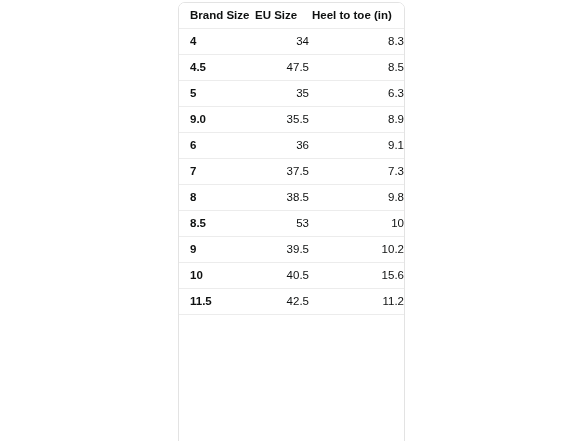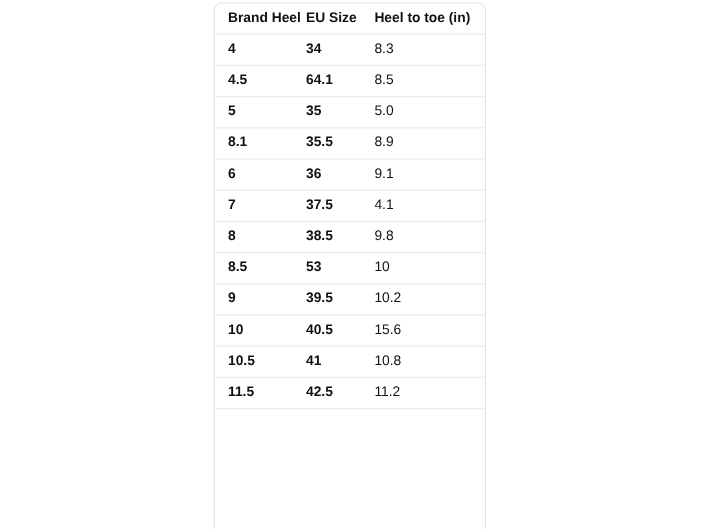--- a/index.html
+++ b/index.html
@@ -75,77 +75,79 @@
     line-height: 25px;
     vertical-align: middle;
     white-space: nowrap;
     border-bottom: 1px solid #ececec;
     background: #ffffff;
   }
   table.size-chart tbody td.cell-brand {
     font-weight: bold;
   }
   table.size-chart tbody td.cell-eu {
-    font-weight: bold;
+    font-weight: normal;
     padding-left: 4px;
+    text-align: right;
   }
   table.size-chart tbody td.cell-heel {
     font-weight: normal;
     padding-left: 3px;
+    text-align: right;
   }
 </style>
 </head>
 <body>
 
 <div id="page-root">
 
   <div class="size-chart-wrap">
     <table class="size-chart">
       <colgroup>
         <col class="c-brand">
         <col class="c-eu">
         <col class="c-heel">
       </colgroup>
       <thead>
         <tr>
-          <th class="h-brand">Brand Heel</th>
+          <th class="h-brand">Brand Size</th>
           <th class="h-eu">EU Size</th>
           <th class="h-heel">Heel to toe (in)</th>
         </tr>
       </thead>
       <tbody id="size-chart-body">
       <tr>
             <td class="cell-brand">4</td>
             <td class="cell-eu">34</td>
             <td class="cell-heel">8.3</td>
           </tr>
           <tr>
             <td class="cell-brand">4.5</td>
-            <td class="cell-eu">64.1</td>
+            <td class="cell-eu">47.5</td>
             <td class="cell-heel">8.5</td>
           </tr>
           <tr>
             <td class="cell-brand">5</td>
             <td class="cell-eu">35</td>
-            <td class="cell-heel">5.0</td>
+            <td class="cell-heel">6.3</td>
           </tr>
           <tr>
-            <td class="cell-brand">8.1</td>
+            <td class="cell-brand">9.0</td>
             <td class="cell-eu">35.5</td>
             <td class="cell-heel">8.9</td>
           </tr>
           <tr>
             <td class="cell-brand">6</td>
             <td class="cell-eu">36</td>
             <td class="cell-heel">9.1</td>
           </tr>
           <tr>
             <td class="cell-brand">7</td>
             <td class="cell-eu">37.5</td>
-            <td class="cell-heel">4.1</td>
+            <td class="cell-heel">7.3</td>
           </tr>
           <tr>
             <td class="cell-brand">8</td>
             <td class="cell-eu">38.5</td>
             <td class="cell-heel">9.8</td>
           </tr>
           <tr>
             <td class="cell-brand">8.5</td>
             <td class="cell-eu">53</td>
             <td class="cell-heel">10</td>
@@ -154,25 +156,20 @@
             <td class="cell-brand">9</td>
             <td class="cell-eu">39.5</td>
             <td class="cell-heel">10.2</td>
           </tr>
           <tr>
             <td class="cell-brand">10</td>
             <td class="cell-eu">40.5</td>
             <td class="cell-heel">15.6</td>
           </tr>
           <tr>
-            <td class="cell-brand">10.5</td>
-            <td class="cell-eu">41</td>
-            <td class="cell-heel">10.8</td>
-          </tr>
-          <tr>
             <td class="cell-brand">11.5</td>
             <td class="cell-eu">42.5</td>
             <td class="cell-heel">11.2</td>
           </tr>
         </tbody>
     </table>
   </div>
 
 </div>
 

